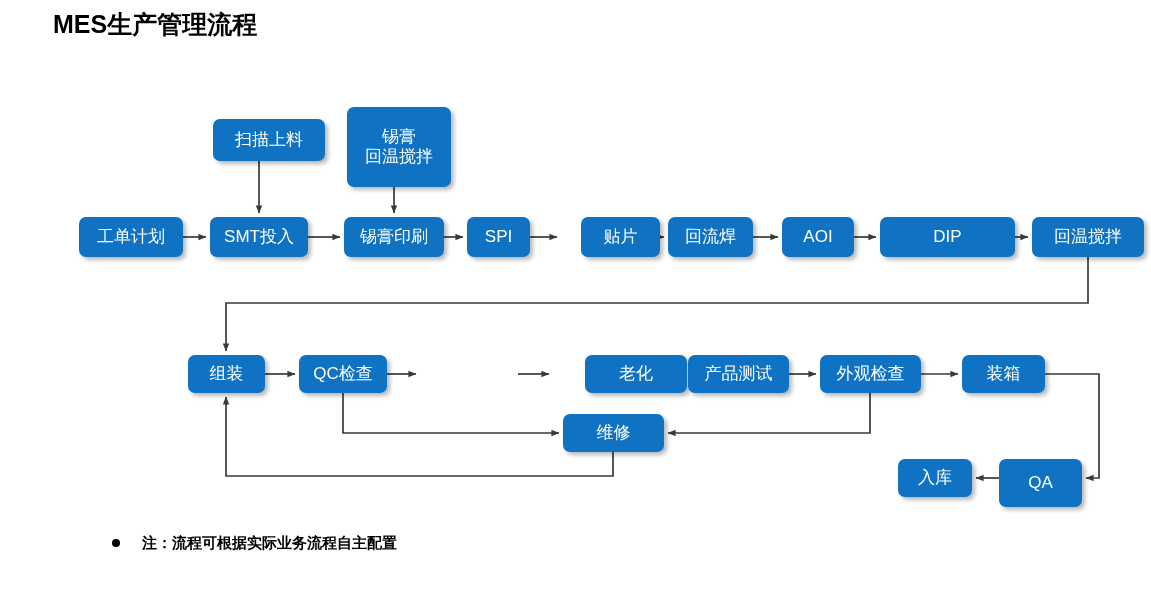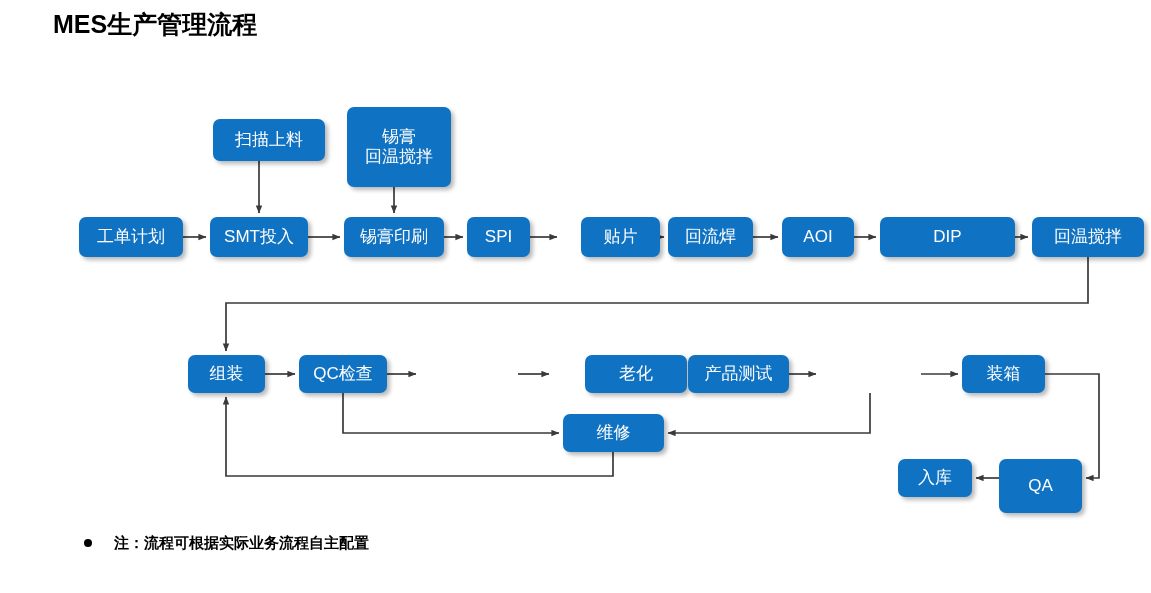--- a/index.html
+++ b/index.html
@@ -24,21 +24,21 @@
     color:#ffffff;
     display:flex;align-items:center;justify-content:center;
     text-align:center;
     font-size:17px;
     line-height:20px;
     box-shadow:3px 3px 4px rgba(0,0,0,0.28);
     white-space:pre-line;
     box-sizing:border-box;
   }
   #footnote{
-    position:absolute;left:84px;top:533px;
+    position:absolute;left:112px;top:533px;
     font-size:15px;font-weight:bold;color:#000;
     white-space:nowrap;
   }
   #footnote .bullet{
     display:inline-block;width:8px;height:8px;border-radius:50%;
     background:#000;margin-right:22px;vertical-align:middle;
   }
   #footnote .ftext{vertical-align:middle;}
 </style>
 </head>
@@ -141,30 +141,33 @@
   </div>
   <div class="node" style="left: 299px; top: 355px; width: 88px; height: 38px; background: rgb(15, 114, 194); color: rgb(255, 255, 255);">
     <span>QC检查</span>
   </div>
   <div class="node" style="left: 553px; top: 355px; width: 102px; height: 38px; background: rgb(15, 114, 194); color: rgb(255, 255, 255); margin-left: 32px;">
     <span>老化</span>
   </div>
   <div class="node" style="left: 688px; top: 355px; width: 101px; height: 38px; background: rgb(15, 114, 194); color: rgb(255, 255, 255);">
     <span>产品测试</span>
   </div>
+  <div class="node" style="left: 820px; top: 355px; width: 101px; height: 38px; background: rgb(15, 114, 194); color: rgb(255, 255, 255);">
+    <span>外观检查</span>
+  </div>
   <div class="node" style="left: 962px; top: 355px; width: 83px; height: 38px; background: rgb(15, 114, 194); color: rgb(255, 255, 255);">
     <span>装箱</span>
   </div>
   <div class="node" style="left: 563px; top: 414px; width: 101px; height: 38px; background: rgb(15, 114, 194); color: rgb(255, 255, 255);">
     <span>维修</span>
   </div>
   <div class="node" style="left: 898px; top: 459px; width: 74px; height: 38px; background: rgb(15, 114, 194); color: rgb(255, 255, 255);">
     <span>入库</span>
   </div>
-  <div class="node" style="left: 999px; top: 459px; width: 83px; height: 54px; background: rgb(15, 114, 194); color: rgb(255, 255, 255);">
+  <div class="node" style="left: 999px; top: 459px; width: 83px; height: 48px; background: rgb(15, 114, 194); color: rgb(255, 255, 255);">
     <span>QA</span>
   </div>
 
 </div>
 
 <div id="footnote">
   <span class="bullet"></span><span class="ftext">注：流程可根据实际业务流程自主配置</span>
 </div>
 
 </body></html>

